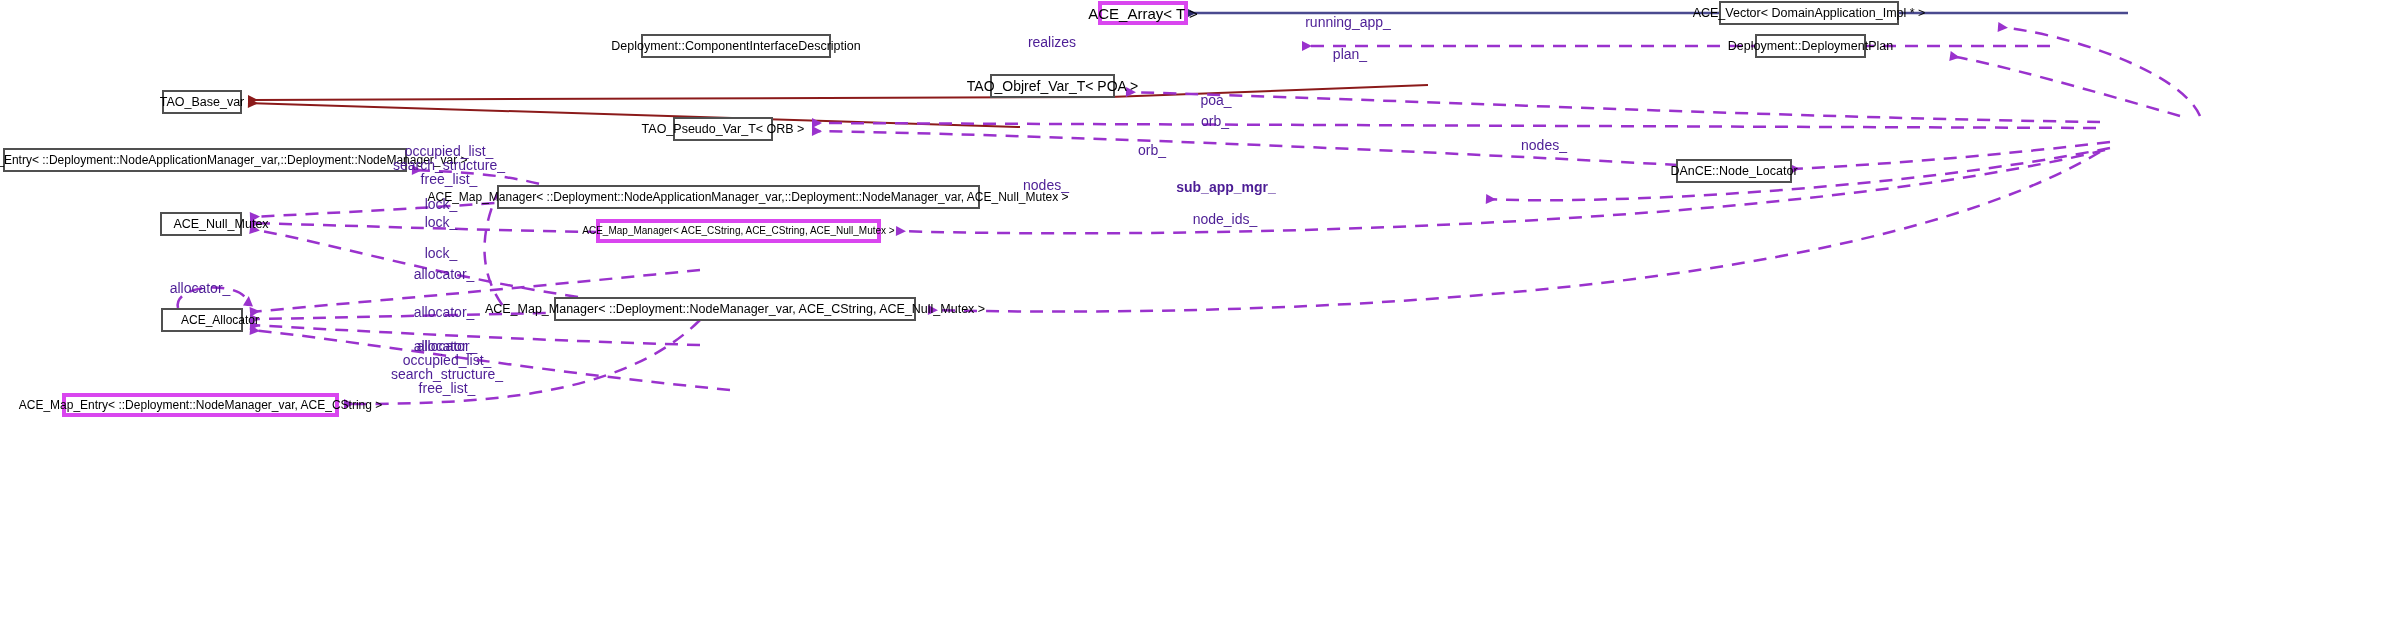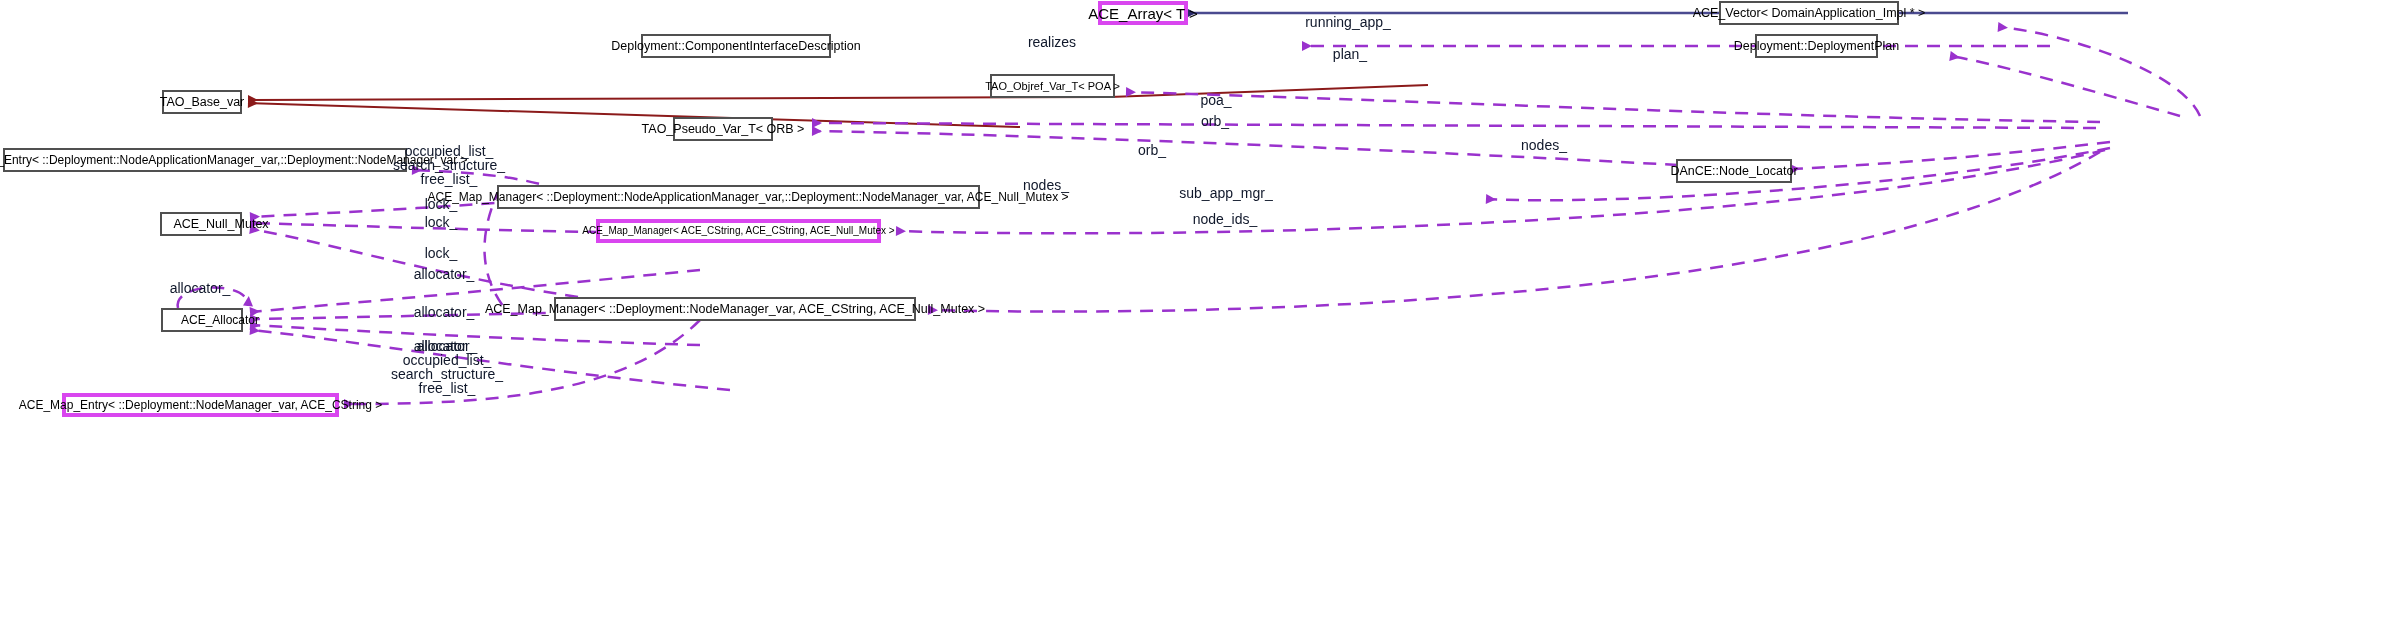--- a/index.html
+++ b/index.html
@@ -28,21 +28,21 @@
   .node.thick{border-width:2px;border-color:#505050;}
   .node.redbox{border:4px solid #d946ef;}
   .node.current{
     background:#bfbfbf;
     border:2px solid #505050;
     font-weight:400;
   }
   .edge-label{
     position:absolute;
     font-size:14px;
-    color:#0f172a;
+    color:#4c1d95;
     white-space:pre;
     text-align:center;
     line-height:14px;
     transform:translateX(-50%);
   }
 </style>
 </head>
 <body>
 
 <div id="canvas">
@@ -158,26 +158,26 @@
   </div>
 
   <div class="node thick" style="left:641px;top:34px;width:190px;">
     <span style="font-size:12.5px;">Deployment::ComponentInterfaceDescription</span>
   </div>
 
   <div class="node thick" style="left:1719px;top:1px;width:180px;">
     <span style="font-size:12.5px;">ACE_Vector&lt; DomainApplication_Impl * &gt;</span>
   </div>
 
-  <div class="node thick" style="left:1755px;top:34px;width:123px;">
+  <div class="node thick" style="left:1755px;top:34px;width:111px;">
     <span style="font-size:12.5px;">Deployment::DeploymentPlan</span>
   </div>
 
   <div class="node thick" style="left:990px;top:74px;width:125px;">
-    <span style="font-size:11px;">TAO_Objref_Var_T&lt; POA &gt;</span>
+    <span style="font-size:14px;">TAO_Objref_Var_T&lt; POA &gt;</span>
   </div>
 
   <div class="node thick" style="left:162px;top:90px;width:80px;">
     <span style="font-size:12.5px;">TAO_Base_var</span>
   </div>
 
   <div class="node thick" style="left:673px;top:117px;width:100px;">
     <span style="font-size:12.5px;">TAO_Pseudo_Var_T&lt; ORB &gt;</span>
   </div>
 
@@ -227,21 +227,21 @@
   <div class="edge-label" style="left:1152px;top:143px;">orb_</div>
 
   <div class="edge-label" style="left:1544px;top:138px;">nodes_</div>
 
   <div class="edge-label" style="left:1046px;top:178px;">nodes_</div>
 
   <div class="edge-label" style="left:449px;top:144px;">occupied_list_
 search_structure_
 free_list_</div>
 
-  <div class="edge-label" style="left:1226px;top:186px;">sub_app_mgr_</div>
+  <div class="edge-label" style="left:1226px;top:180px;font-weight:bold;">sub_app_mgr_</div>
 
   <div class="edge-label" style="left:1225px;top:212px;">node_ids_</div>
 
   <div class="edge-label" style="left:441px;top:197px;">lock_</div>
 
   <div class="edge-label" style="left:441px;top:215px;">lock_</div>
 
   <div class="edge-label" style="left:441px;top:246px;">lock_</div>
 
   <div class="edge-label" style="left:200px;top:281px;">allocator_</div>

